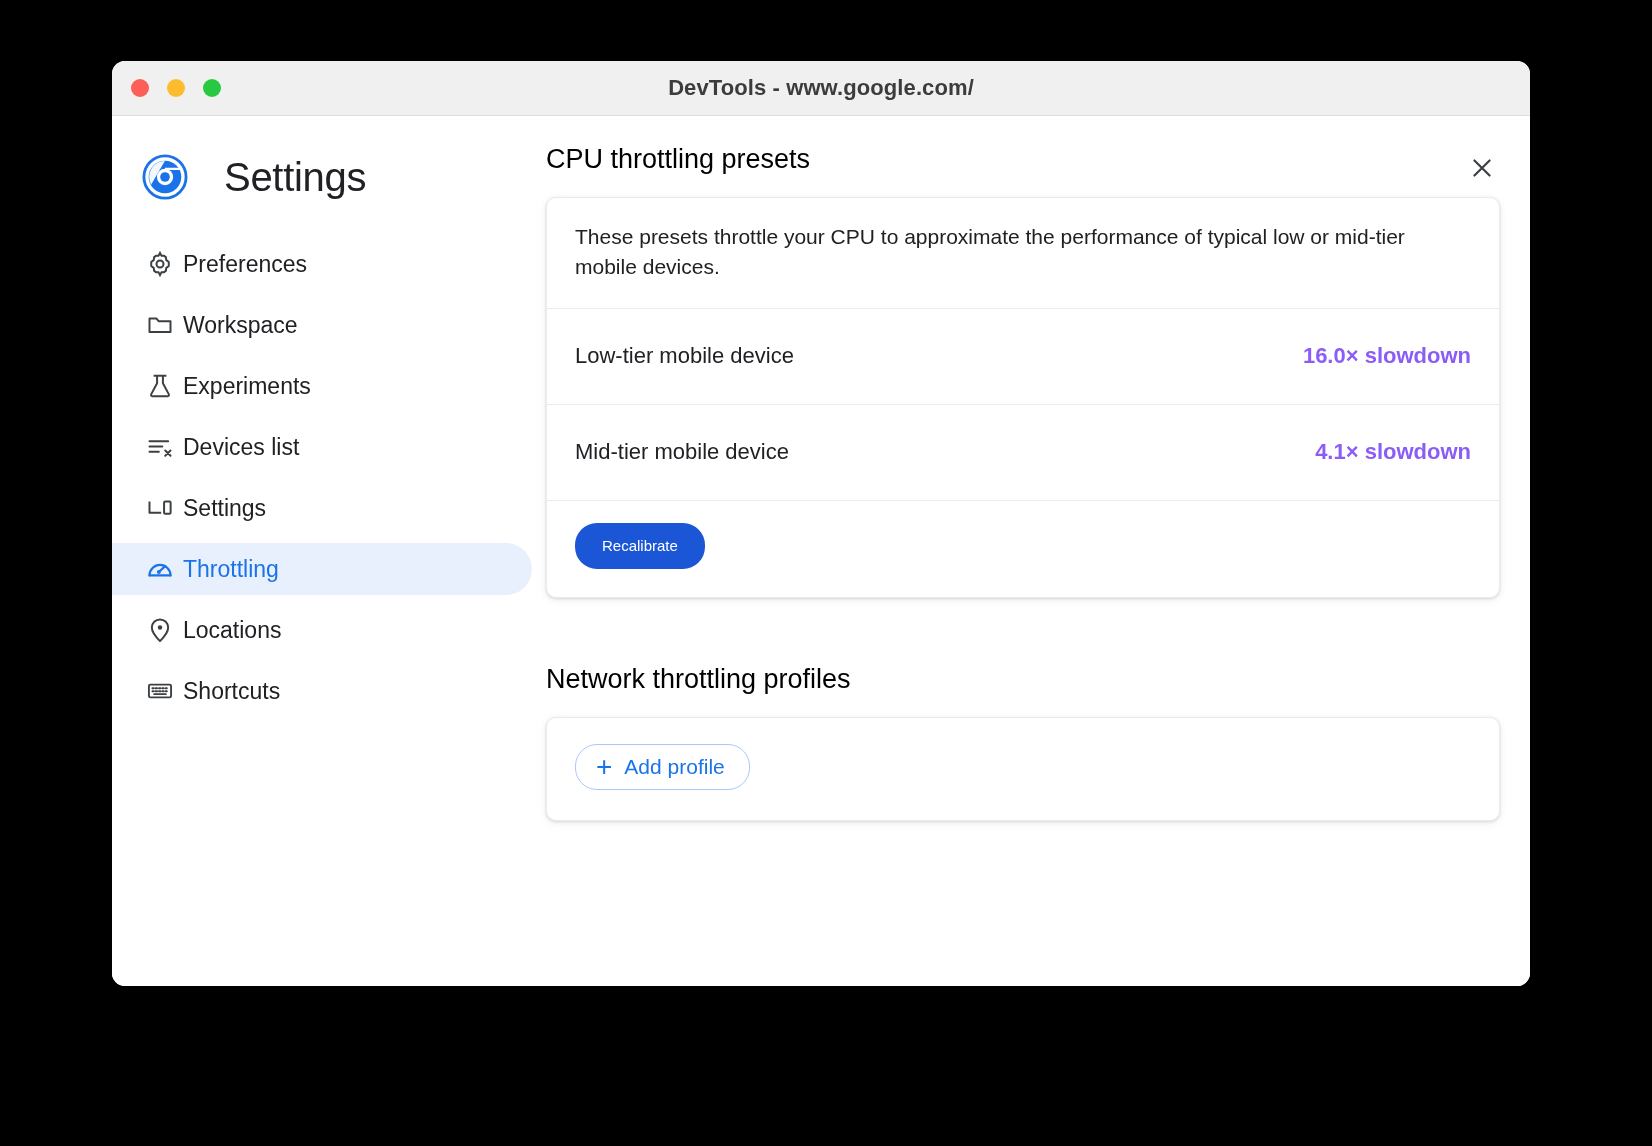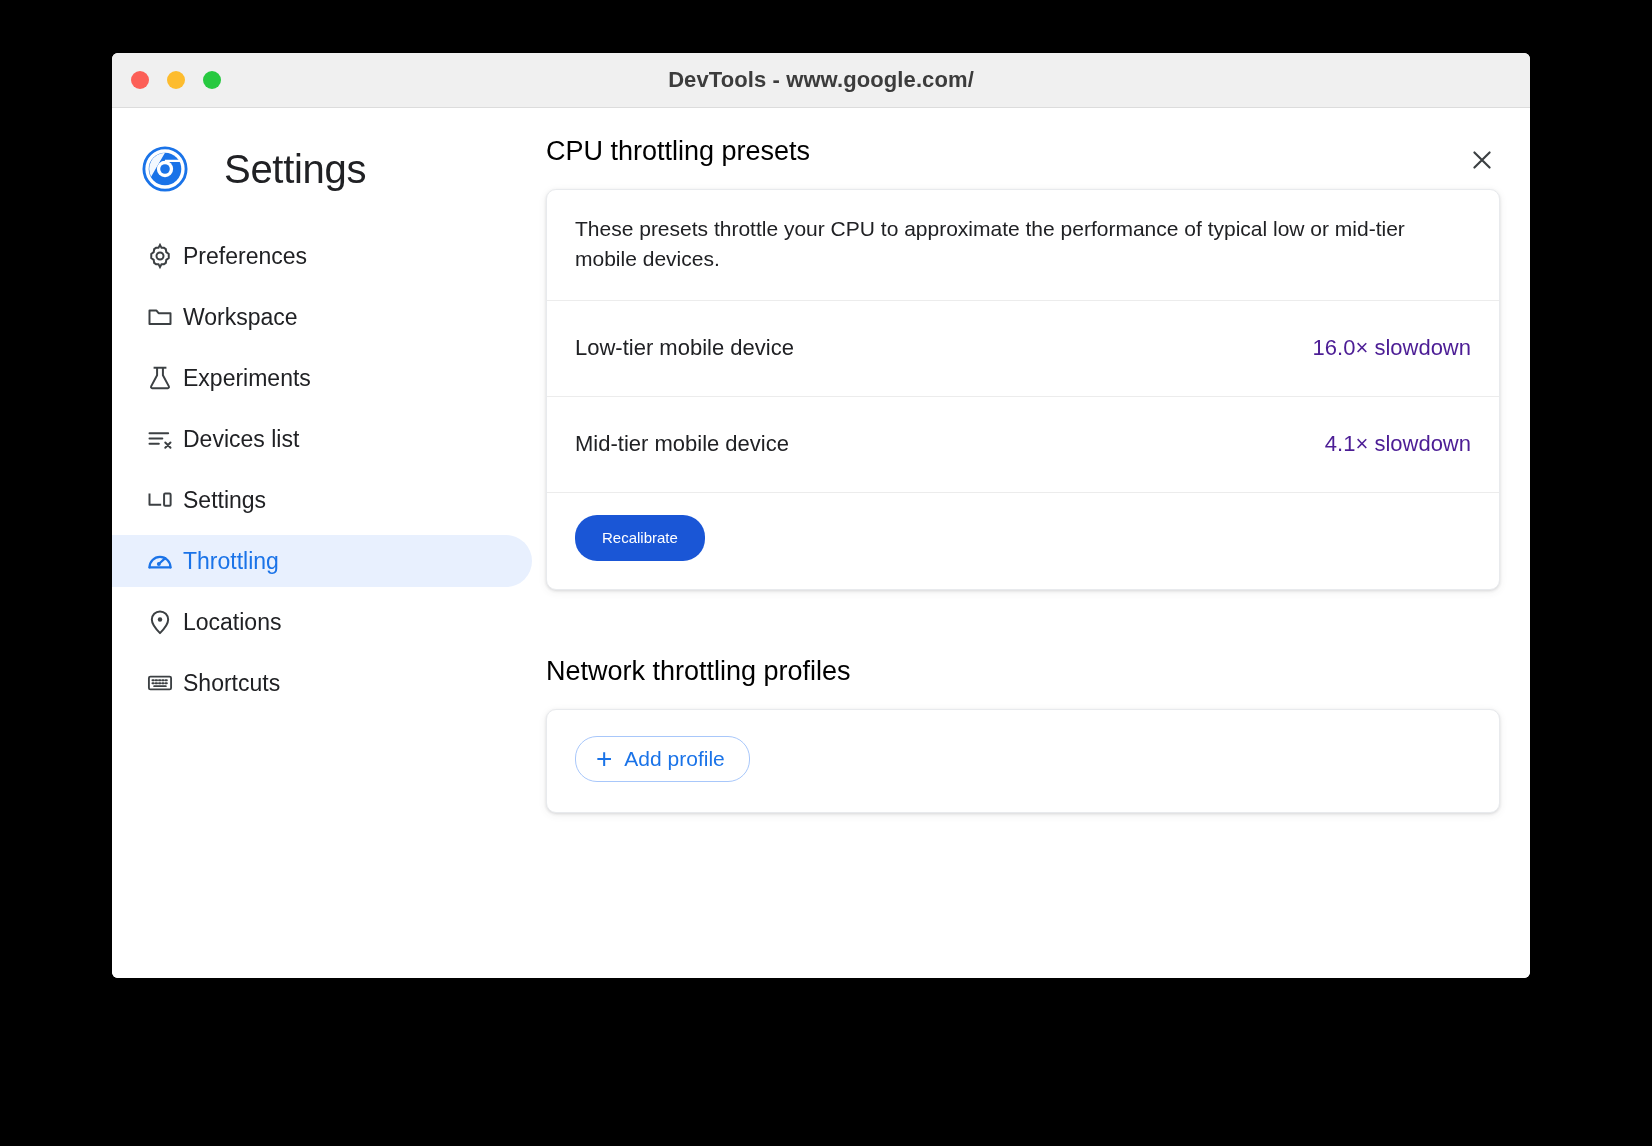--- a/index.html
+++ b/index.html
@@ -7,24 +7,24 @@
   html, body {
     width: 1652px; height: 1146px;
     background: #000000;
     font-family: "Liberation Sans", sans-serif;
     overflow: hidden;
   }
 
   
   .window {
     position: absolute;
-    left: 112px; top: 53px;
+    left: 112px; top: 61px;
     width: 1418px; height: 925px;
     background: #ffffff;
-    border-radius: 6px;
+    border-radius: 13px;
     overflow: hidden;
     box-shadow: 0 0 0 0.5px rgba(0,0,0,0.25);
   }
 
   .titlebar {
     position: relative;
     height: 55px;
     background: #f0f0f0;
     border-bottom: 1px solid #dcdcdc;
     display: flex;
@@ -142,21 +142,21 @@
   .preset-row {
     display: flex;
     align-items: center;
     justify-content: space-between;
     padding: 0 28px;
     height: 96px;
     border-bottom: 1px solid #ececec;
     font-size: 22px;
     color: #202124;
   }
-  .preset-value { color: #4c1d95; }
+  .preset-value { color: #8b5cf6; font-weight: bold; }
   .card-actions { padding: 22px 28px 28px 28px; }
 
   .btn-filled {
     background: #1a56d6;
     color: #ffffff;
     border: none;
     border-radius: 22px;
     height: 46px;
     padding: 0 27px;
     font-size: 15px;

